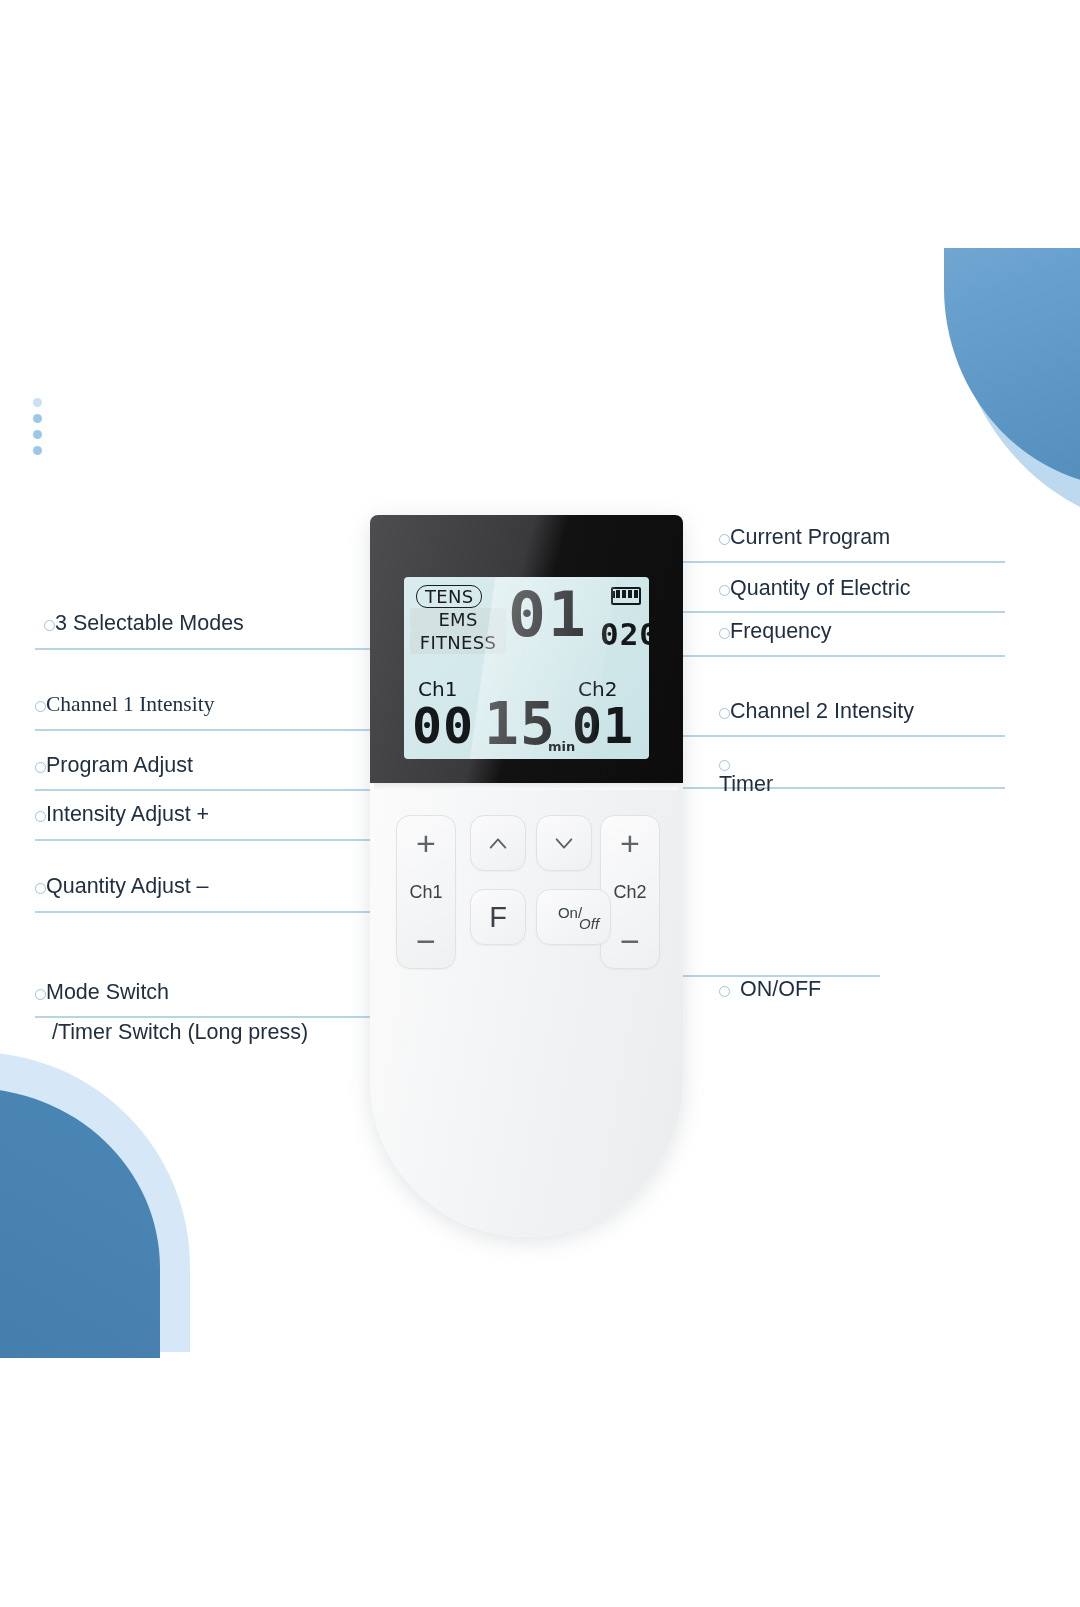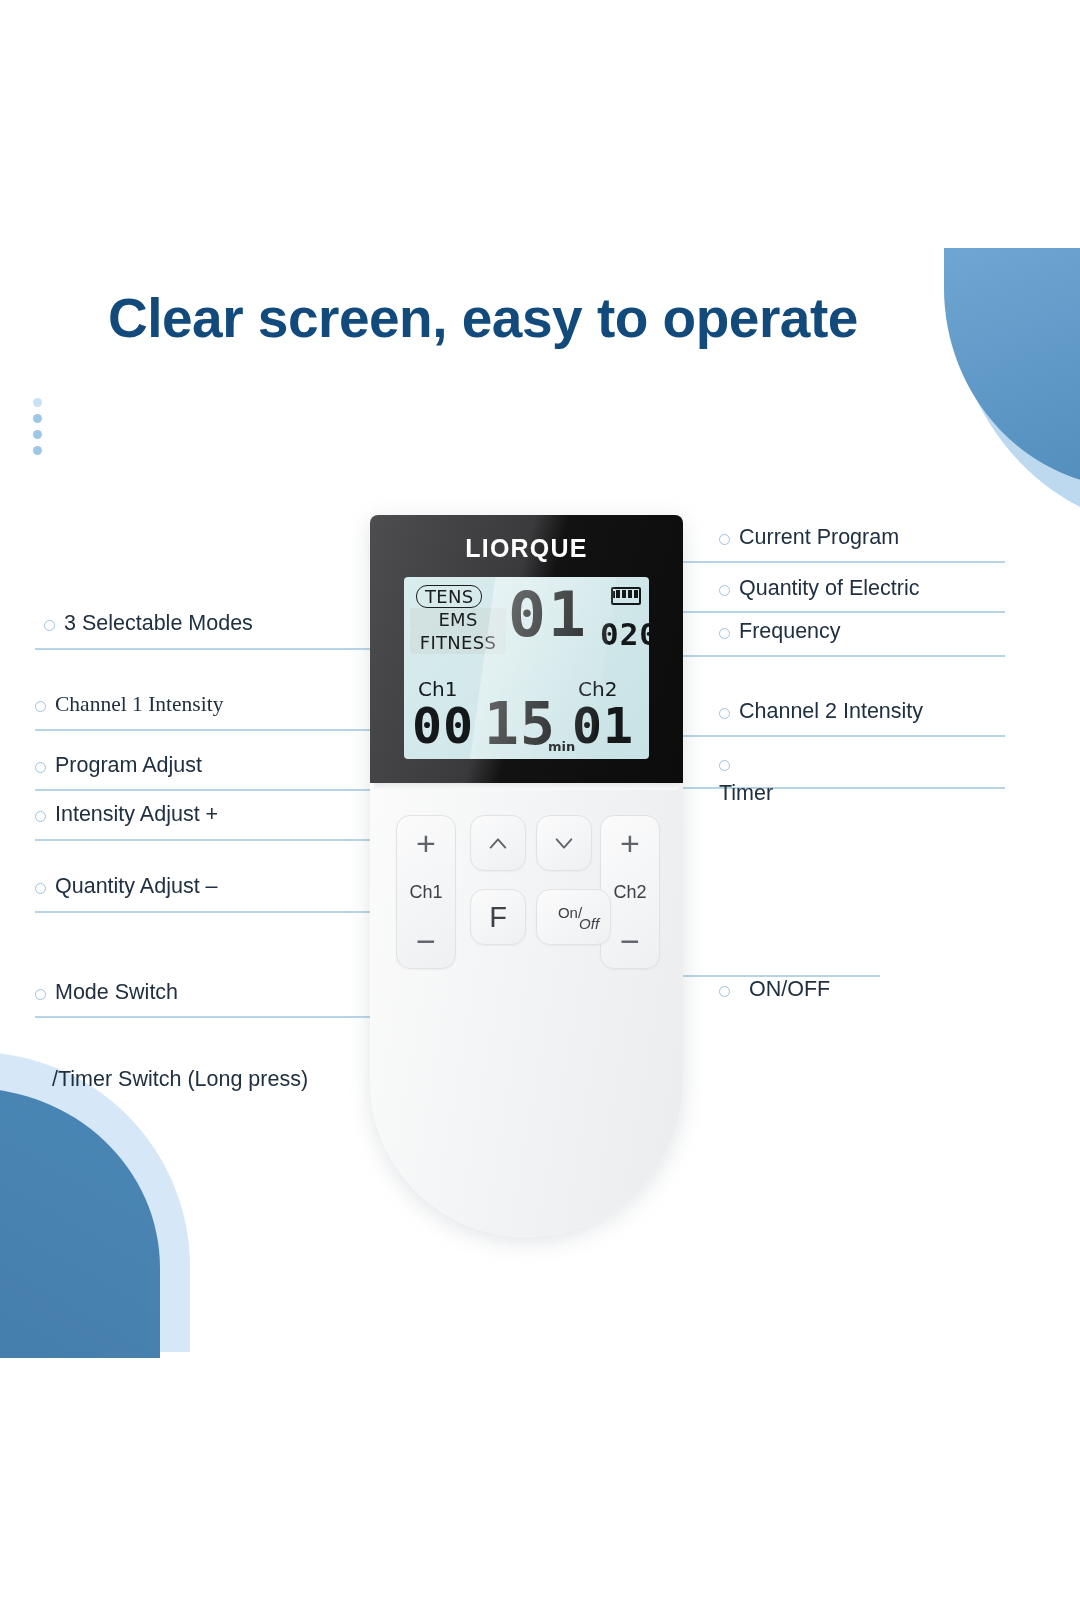--- a/index.html
+++ b/index.html
@@ -42,21 +42,21 @@
 
   
   #page-title{
     position:absolute;top:286px;left:108px;
     font-size:55px;font-weight:bold;color:#134a7c;
     letter-spacing:-0.5px;white-space:nowrap;
     z-index:1;
   }
 
   
-  .callout{position:absolute;display:flex;align-items:flex-start;gap:9px;z-index:6;}
+  .callout{position:absolute;display:flex;align-items:flex-start;z-index:6;}
   .bullet{
     width:9px;height:9px;border:1.6px solid #9fc4dd;border-radius:50%;
     background:transparent;flex:none;margin-top:10px;
   }
   .calloutlabel{
     font-size:21.5px;color:#203040;white-space:nowrap;line-height:1.25;
   }
   .callout.right{flex-direction:row;}
 
   
@@ -169,21 +169,20 @@
   <div class="deco" id="deco-bl-light"></div>
   <div class="deco" id="deco-bl-main"></div>
 
   <div id="dots">
     <span></span>
     <span></span>
     <span></span>
     <span></span>
   </div>
 
-  <div id="page-title">Clear screen, easy to operate</div>
 
   <div class="leader h" style="top:648px;left:35px;width:365px;"></div>
   <div class="leader v" style="top:608px;left:398px;height:42px;"></div>
   <div class="leader h" style="top:608px;left:398px;width:18px;"></div>
   <div class="leader h" style="top:670px;left:398px;width:18px;"></div>
 
   <div class="leader h" style="top:729px;left:35px;width:385px;"></div>
 
   <div class="leader h" style="top:789px;left:35px;width:465px;"></div>
   <div class="leader v" style="top:789px;left:499px;height:36px;"></div>
@@ -233,21 +232,21 @@
   <div class="callout" style="top:873px;left:35px;">
     <span class="bullet"></span>
     <span class="calloutlabel">Quantity Adjust –</span>
   </div>
 
   <div class="callout" style="top:979px;left:35px;">
     <span class="bullet"></span>
     <span class="calloutlabel">Mode Switch</span>
   </div>
 
-  <div class="callout" style="top:1066px;left:52px;">
+  <div class="callout" style="top:1019px;left:52px;">
     <span class="calloutlabel">/Timer Switch (Long press)</span>
   </div>
 
   <div class="callout right" style="top:524px;left:719px;">
     <span class="bullet"></span>
     <span class="calloutlabel">Current Program</span>
   </div>
 
   <div class="callout right" style="top:575px;left:719px;">
     <span class="bullet"></span>
@@ -270,21 +269,20 @@
   </div>
 
   <div class="callout right" style="top:976px;left:719px;">
     <span class="bullet"></span>
     <span class="calloutlabel" style="margin-left:10px;">ON/OFF</span>
   </div>
 
   <div id="device">
     <div id="device-body"></div>
     <div id="device-top"></div>
-    <div id="brand">LIORQUE</div>
 
     <div id="lcd">
 
       <div id="mode-list">
         <div class="mode active">TENS</div>
         <div class="mode dim">EMS</div>
         <div class="mode dim">FITNESS</div>
       </div>
 
       <div id="battery">

